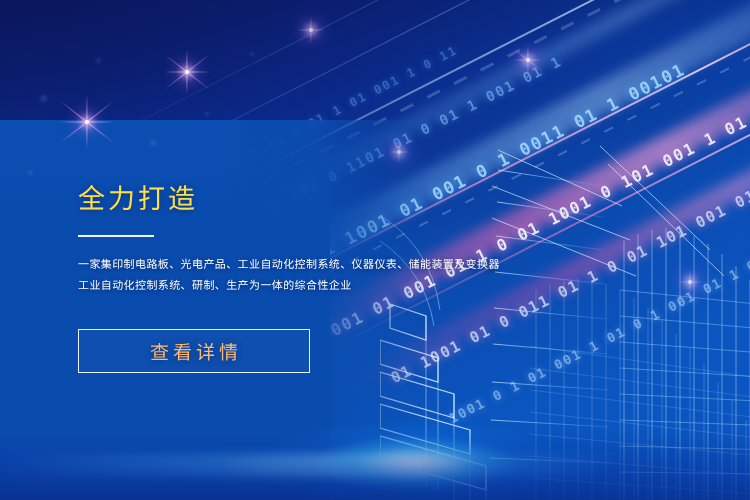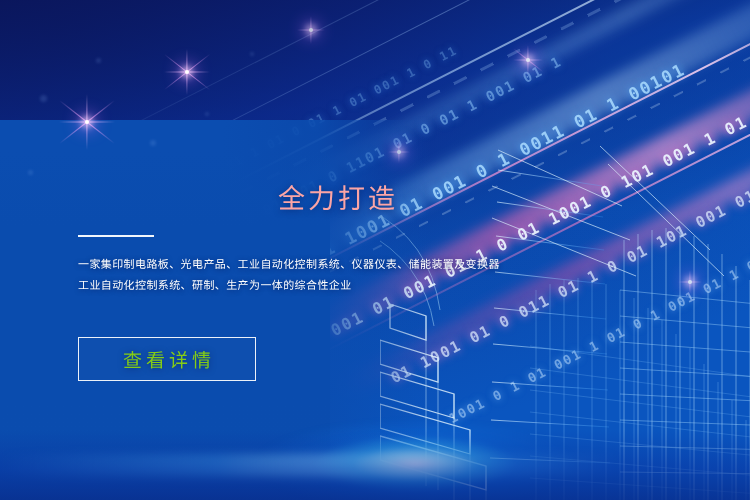--- a/index.html
+++ b/index.html
@@ -101,27 +101,26 @@
     position:absolute;left:0;bottom:0;width:750px;height:70px;
     background:linear-gradient(to bottom,rgba(8,50,150,0) 0%,rgba(9,52,160,.55) 55%,rgba(8,44,140,.8) 100%);
   }
 
   
   .content{
     position:absolute;left:78px;top:186px;width:520px;
     z-index:7;
   }
   .eyebrow{
-    color:#fca5a5;
+    color:#fde047;
     font-size:27px;
     line-height:1;
     font-weight:400;
     letter-spacing:3px;
     text-shadow:0 1px 6px rgba(0,20,80,.55);
-    text-align:center;
   }
   .headline{
     margin-top:14px;
     color:#ffffff;
     font-size:43px;
     line-height:1.04;
     font-weight:700;
     letter-spacing:1px;
     white-space:nowrap;
     text-shadow:0 2px 10px rgba(0,25,90,.6), 0 0 2px rgba(255,255,255,.35);
@@ -136,26 +135,26 @@
     margin-top:17px;
     color:#ffffff;
     font-size:11px;
     line-height:1.95;
     letter-spacing:.4px;
     text-shadow:0 1px 5px rgba(0,20,80,.7);
     max-width:470px;
   }
   .desc div{white-space:nowrap;}
   .cta{
-    margin-top:40px;
+    margin-top:32px;
     display:inline-flex;
     align-items:center;justify-content:center;
-    width:178px;height:44px;
+    width:232px;height:44px;
     border:1.5px solid rgba(255,255,255,.92);
-    color:#84cc16;
+    color:#fdba74;
     font-size:19px;
     letter-spacing:4px;
     text-indent:4px;
     background:rgba(255,255,255,.02);
     cursor:pointer;
     text-shadow:0 1px 6px rgba(0,20,80,.5);
     transition:background .18s ease;
   }
 </style>
 </head>

